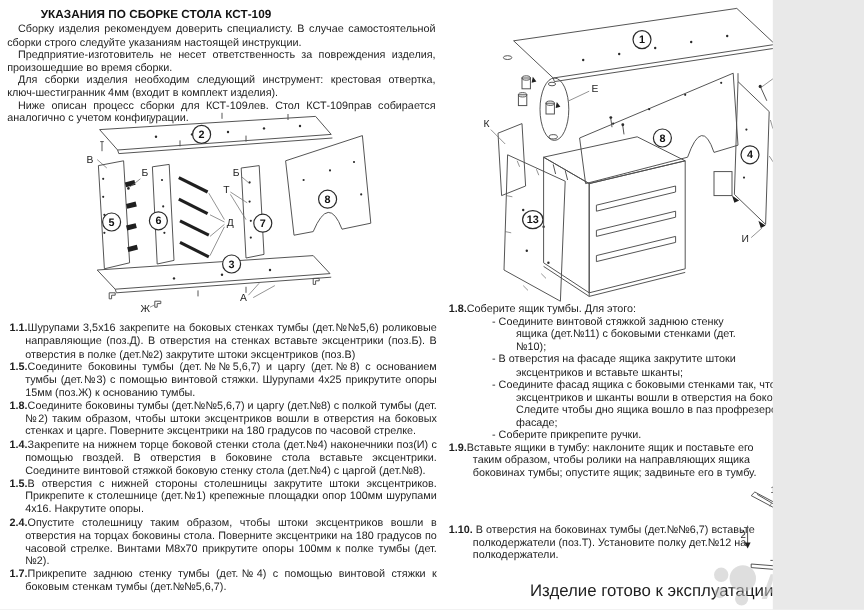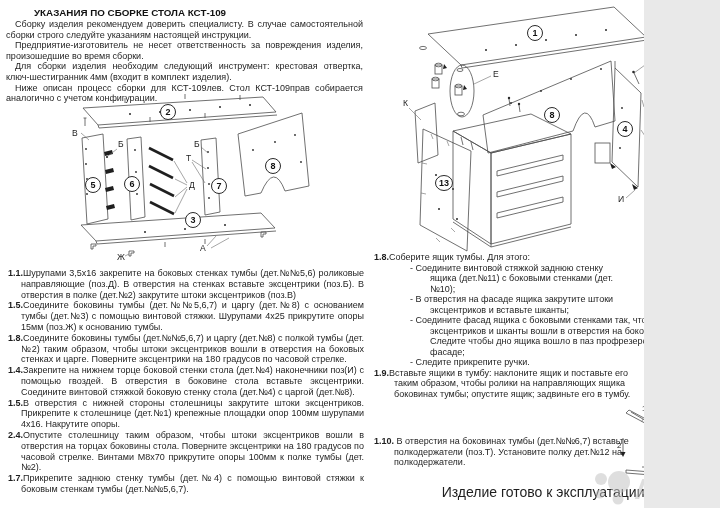--- a/index.html
+++ b/index.html
@@ -254,21 +254,21 @@
     <li><span class="num">2.4.</span><span>Опустите столешницу таким образом, чтобы штоки эксцентриков вошли в отверстия на торцах боковины стола. Поверните эксцентрики на 180 градусов по часовой стрелке. Винтами М8х70 прикрутите опоры 100мм к полке тумбы (дет.№2).</span></li>
     <li><span class="num">1.7.</span><span>Прикрепите заднюю стенку тумбы (дет.№4) с помощью винтовой стяжки к боковым стенкам тумбы (дет.№№5,6,7).</span></li>
   </ul>
 
   <ul class="steps" id="steps-right">
     <li><span class="num">1.8.</span><span>Соберите ящик тумбы. Для этого:</span>
       <ul class="bullets">
         <li>- Соедините винтовой стяжкой заднюю стенку ящика (дет.№11) с боковыми стенками (дет.№10);</li>
         <li>- В отверстия на фасаде ящика закрутите штоки  эксцентриков и вставьте шканты;</li>
         <li>- Соедините фасад ящика с боковыми стенками так, чтобы штоки эксцентриков и шканты вошли в  отверстия на боковых стенках. Следите чтобы дно ящика вошло в паз профрезерованный в фасаде;</li>
-        <li>- Следите прикрепите ручки.</li>
+        <li>- Соберите прикрепите ручки.</li>
       </ul>
     </li>
     <li class="narrow19"><span class="num">1.9.</span><span>Вставьте ящики в тумбу: наклоните ящик и поставьте его таким образом, чтобы ролики на направляющих ящика боковинах тумбы; опустите ящик; задвиньте его в тумбу.</span></li>
     <li class="narrow110"><span class="num">1.10. </span><span>В отверстия на боковинах тумбы (дет.№№6,7) вставьте полкодержатели (поз.Т). Установите полку дет.№12 на полкодержатели.</span></li>
   </ul>
 
   <svg id="insert-svg" style="left:598px;top:398px;" width="122" height="82" viewBox="0 0 122 82">
     <text class="steplbl" x="44" y="13">1</text>
     <line class="ln" x1="33" y1="14" x2="60" y2="30"></line>
     <polygon class="dark" points="64,32 57.5,30.5 60,26.5"></polygon>

